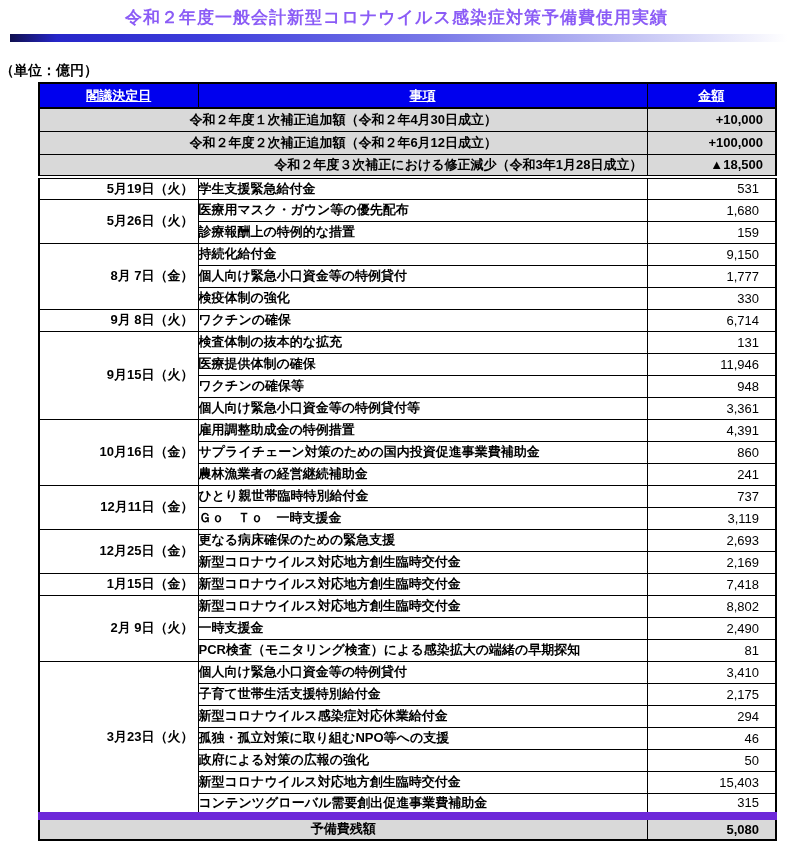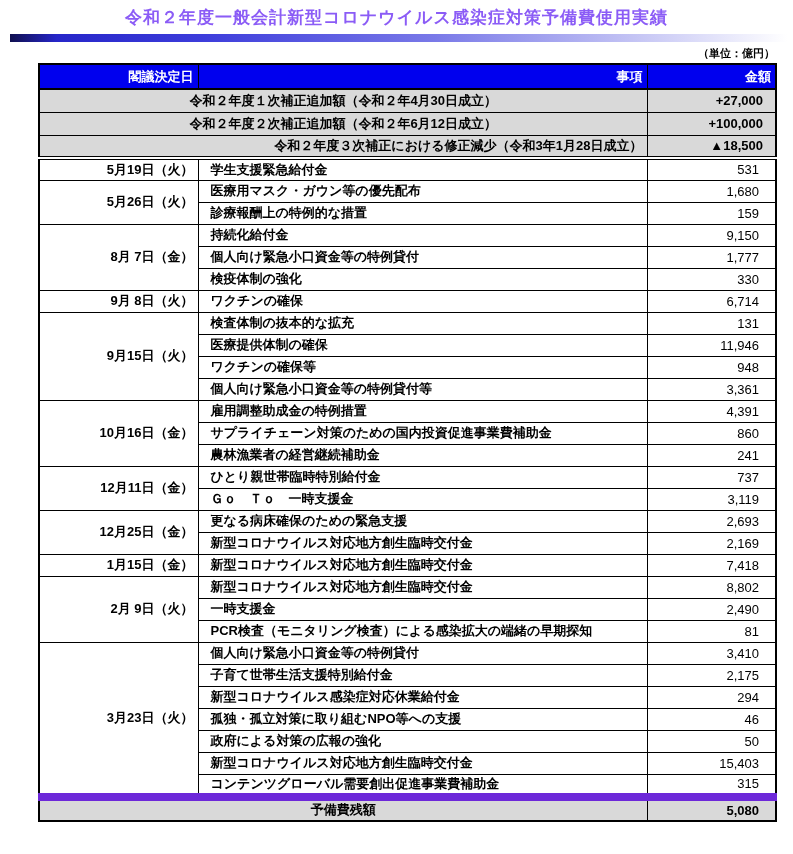--- a/index.html
+++ b/index.html
@@ -28,23 +28,23 @@
     margin: 5px 6px 0 10px;
     background: linear-gradient(90deg,
       var(--bar-dark, #10104f) 0%,
       var(--bar-blue, #2626c9) 6%,
       #3d3ddb 25%,
       #7a7ae8 55%,
       #c3c3f4 80%,
       #ffffff 100%);
   }
   .unit {
-    margin: 4px 18px 2px 0;
-    text-align: right;
-    font-size: 11px;
+    margin: 20px 18px 2px 0;
+    text-align: left;
+    font-size: 14px;
     font-weight: 600;
     color: #000000;
   }
   table.main {
     border-collapse: collapse;
     table-layout: fixed;
     width: 737px;
     margin-left: 38px;
     border: 2px solid #000000;
   }
@@ -57,43 +57,44 @@
     font-size: 13px;
     color: #000000;
     overflow: hidden;
     white-space: nowrap;
   }
   thead th {
     background: var(--header-blue, #0000ee);
     color: #ffffff;
     font-weight: bold;
     height: 25px;
-    text-align: right;
+    text-align: center;
     border-bottom: 2px solid #000000;
+    text-decoration: underline;
   }
   tr.summary-row td {
     background: var(--row-gray, #d9d9d9);
     font-weight: bold;
     height: 23px;
   }
   td.summary-label { text-align: center; }
   tr.summary-last td { border-bottom: 4px double #000000; text-align: right; }
   td.amount {
     text-align: right;
     padding-right: 16px;
   }
   tr.summary-row td.amount { padding-right: 12px; }
   td.date-cell {
     text-align: right;
     vertical-align: middle;
     font-weight: 600;
     background: #ffffff;
   }
   td.item-cell {
-    padding-left: 12px;
+    padding-left: 0;
     font-weight: 600;
     height: 22px;
     background: #ffffff;
   }
   td.item-amount { font-weight: 400; background: #ffffff; }
   td.dashed { border-bottom: 1px dashed #000000; }
   tr.footer-row td {
     background: var(--row-gray, #d9d9d9);
     font-weight: bold;
     height: 24px;
@@ -118,21 +119,21 @@
     <thead>
       <tr>
         <th>閣議決定日</th>
         <th>事項</th>
         <th>金額</th>
       </tr>
     </thead>
     <tbody>
         <tr class="summary-row">
           <td class="summary-label" colspan="2">令和２年度１次補正追加額（令和２年4月30日成立）</td>
-          <td class="amount">+27,000</td>
+          <td class="amount">+10,000</td>
         </tr>
         <tr class="summary-row">
           <td class="summary-label" colspan="2">令和２年度２次補正追加額（令和２年6月12日成立）</td>
           <td class="amount">+100,000</td>
         </tr>
         <tr class="summary-row summary-last">
           <td class="summary-label" colspan="2">令和２年度３次補正における修正減少（令和3年1月28日成立）</td>
           <td class="amount">▲18,500</td>
         </tr>
         <tr class="group-first">

